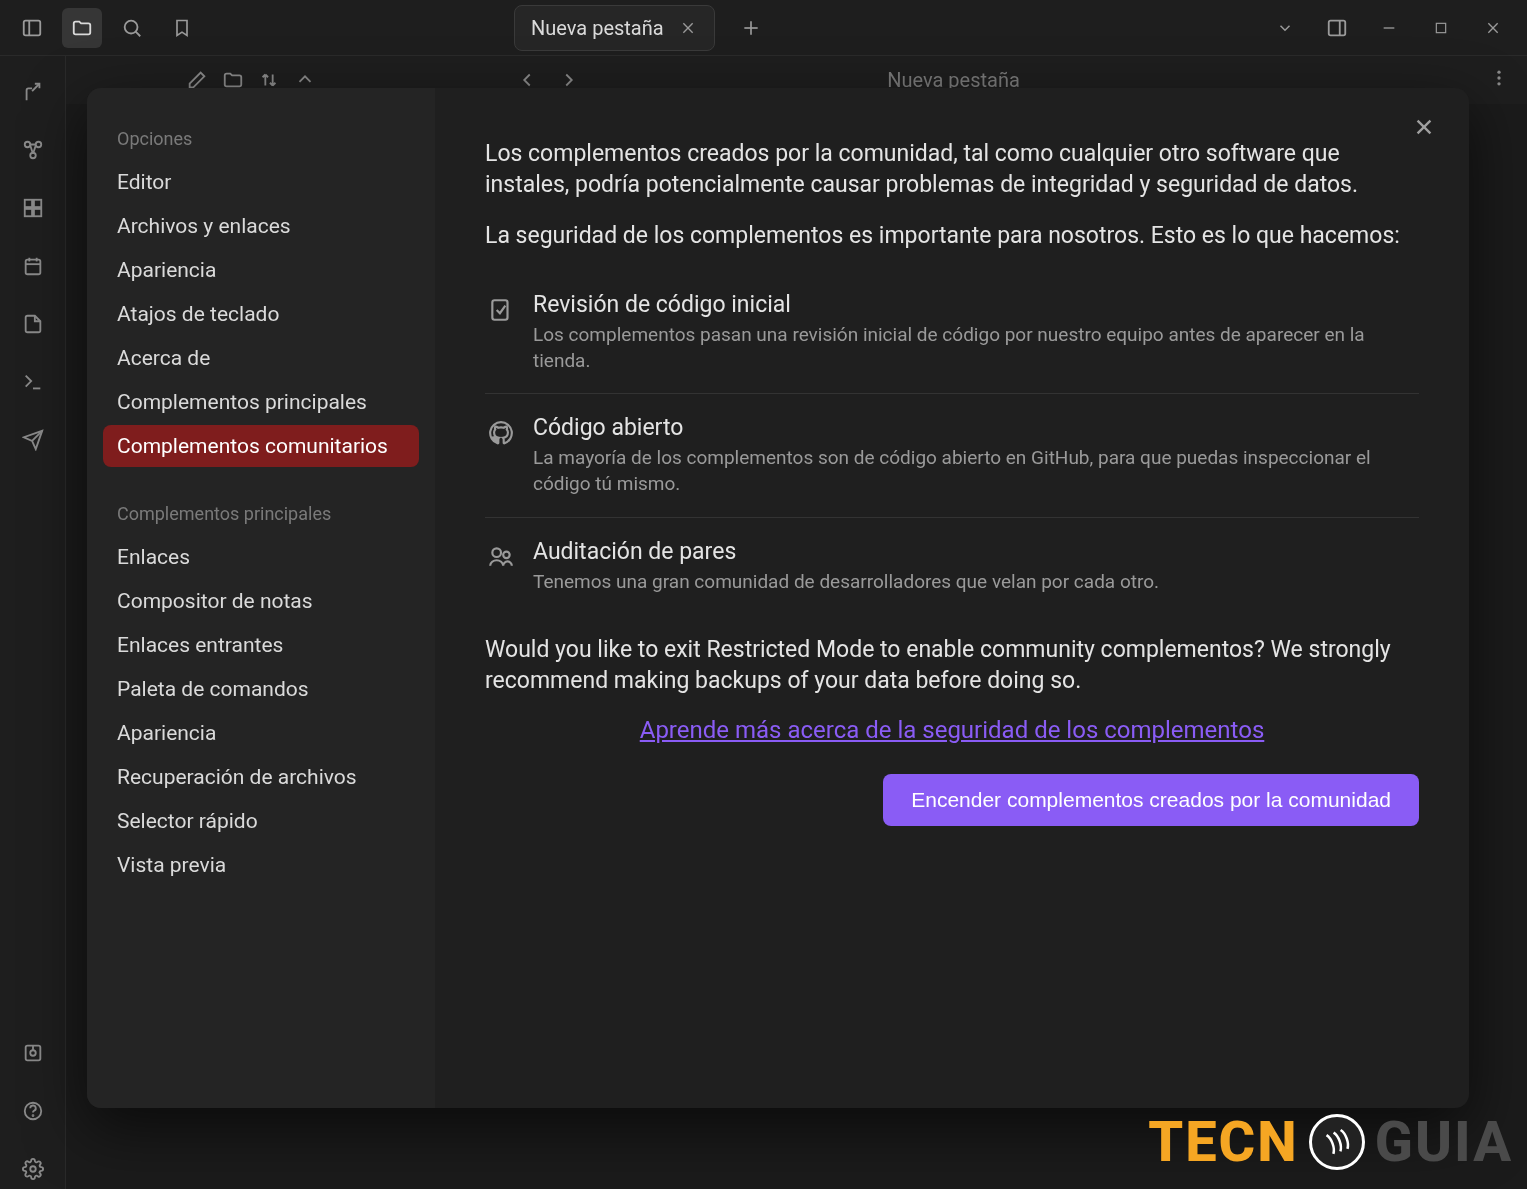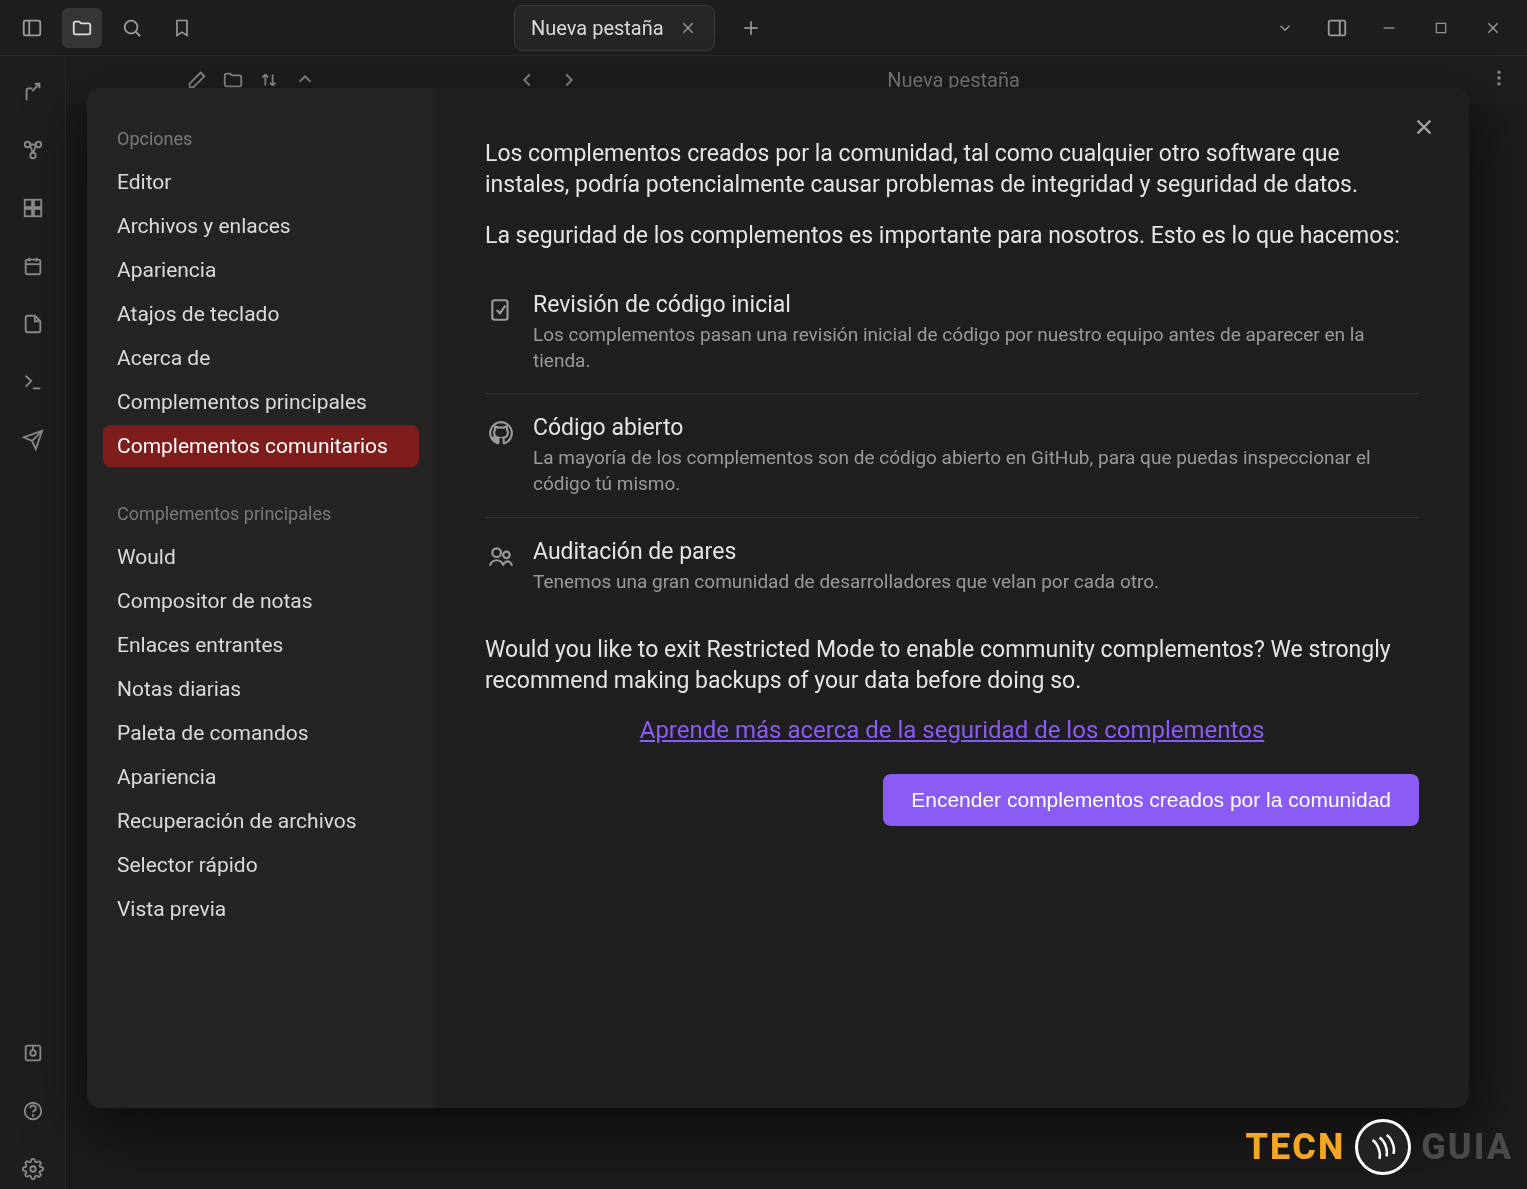--- a/index.html
+++ b/index.html
@@ -250,21 +250,21 @@
 
 
 .watermark {
   position: absolute;
   right: 14px;
   bottom: 14px;
   display: flex;
   align-items: center;
   gap: 10px;
   font-weight: 800;
-  font-size: 36px;
+  font-size: 56px;
   letter-spacing: 2px;
 }
 .wm-tecno { color: #f5a623; }
 .wm-badge {
   width: 56px;
   height: 56px;
   border-radius: 50%;
   background: #222;
   border: 3px solid #fff;
   display: flex;
@@ -479,24 +479,23 @@
         <div class="sidebar-item">Archivos y enlaces</div>
         <div class="sidebar-item">Apariencia</div>
         <div class="sidebar-item">Atajos de teclado</div>
         <div class="sidebar-item">Acerca de</div>
         <div class="sidebar-item">Complementos principales</div>
         <div class="sidebar-item active">Complementos comunitarios</div>
       </div>
     <div style="height:24px"></div>
     <div class="modal-section-title">Complementos principales</div>
     <div id="core-list">
-        <div class="sidebar-item">Would</div>
+        <div class="sidebar-item">Enlaces</div>
         <div class="sidebar-item">Compositor de notas</div>
         <div class="sidebar-item">Enlaces entrantes</div>
-        <div class="sidebar-item">Notas diarias</div>
         <div class="sidebar-item">Paleta de comandos</div>
         <div class="sidebar-item">Apariencia</div>
         <div class="sidebar-item">Recuperación de archivos</div>
         <div class="sidebar-item">Selector rápido</div>
         <div class="sidebar-item">Vista previa</div>
       </div>
   </div>
   <div class="modal-content">
     <div class="modal-close">
       <svg width="22" height="22" viewBox="0 0 24 24" fill="none" stroke="currentColor" stroke-width="2.5">

